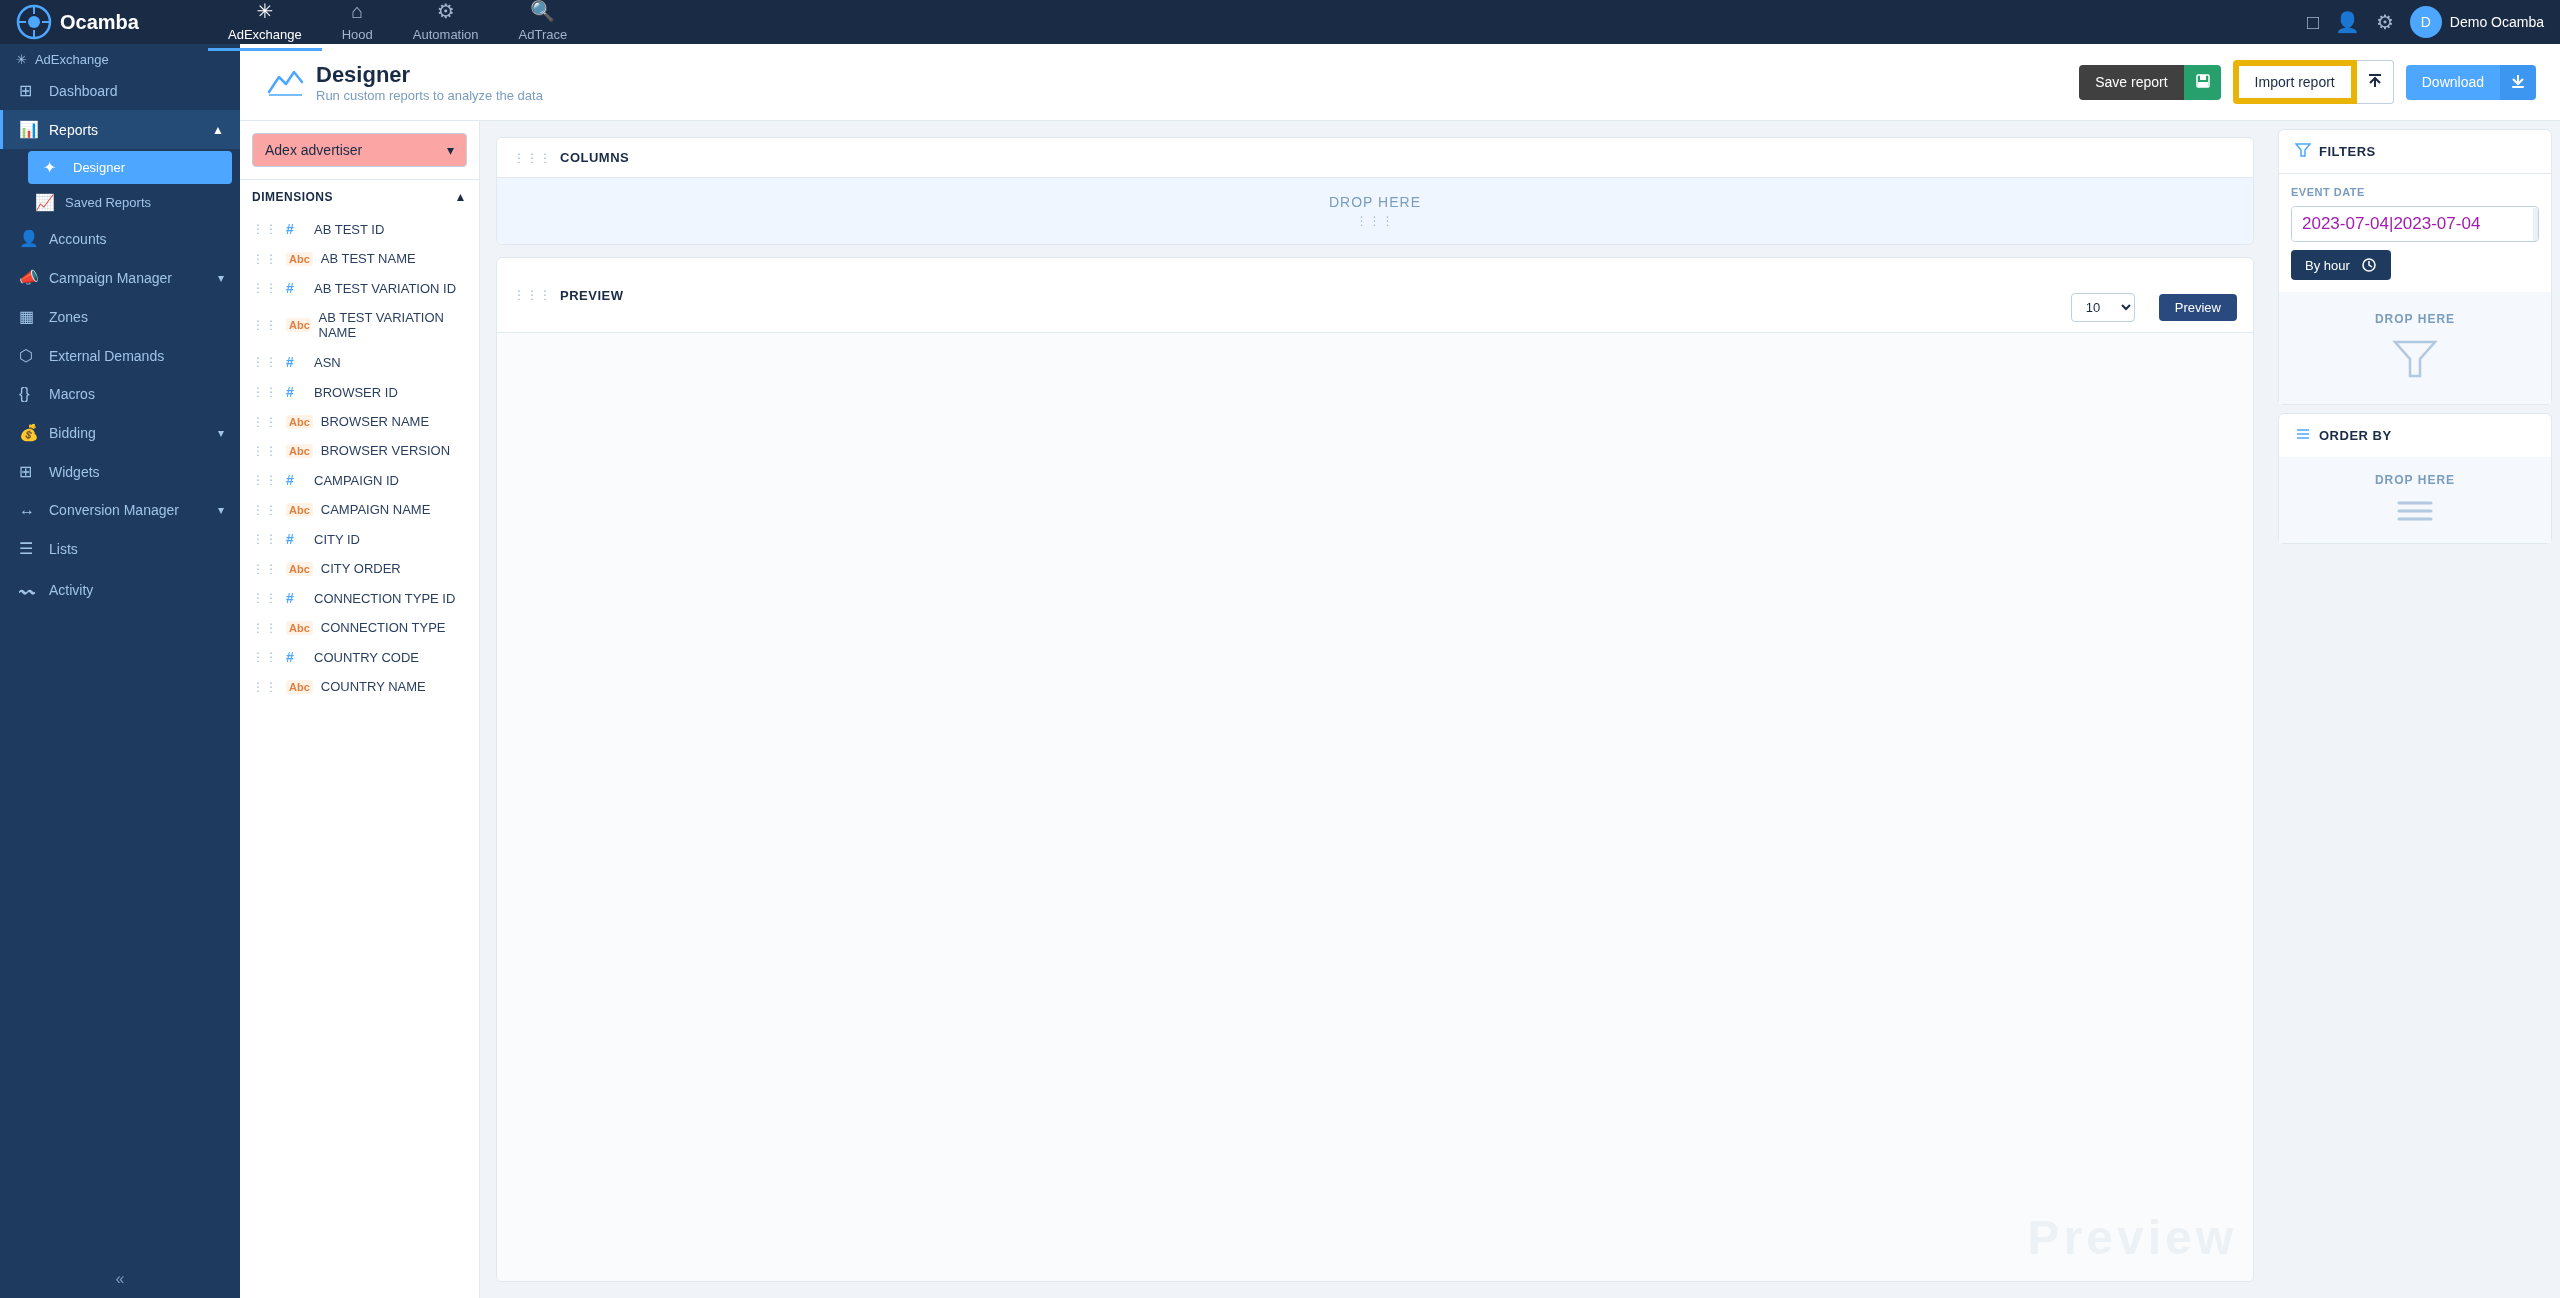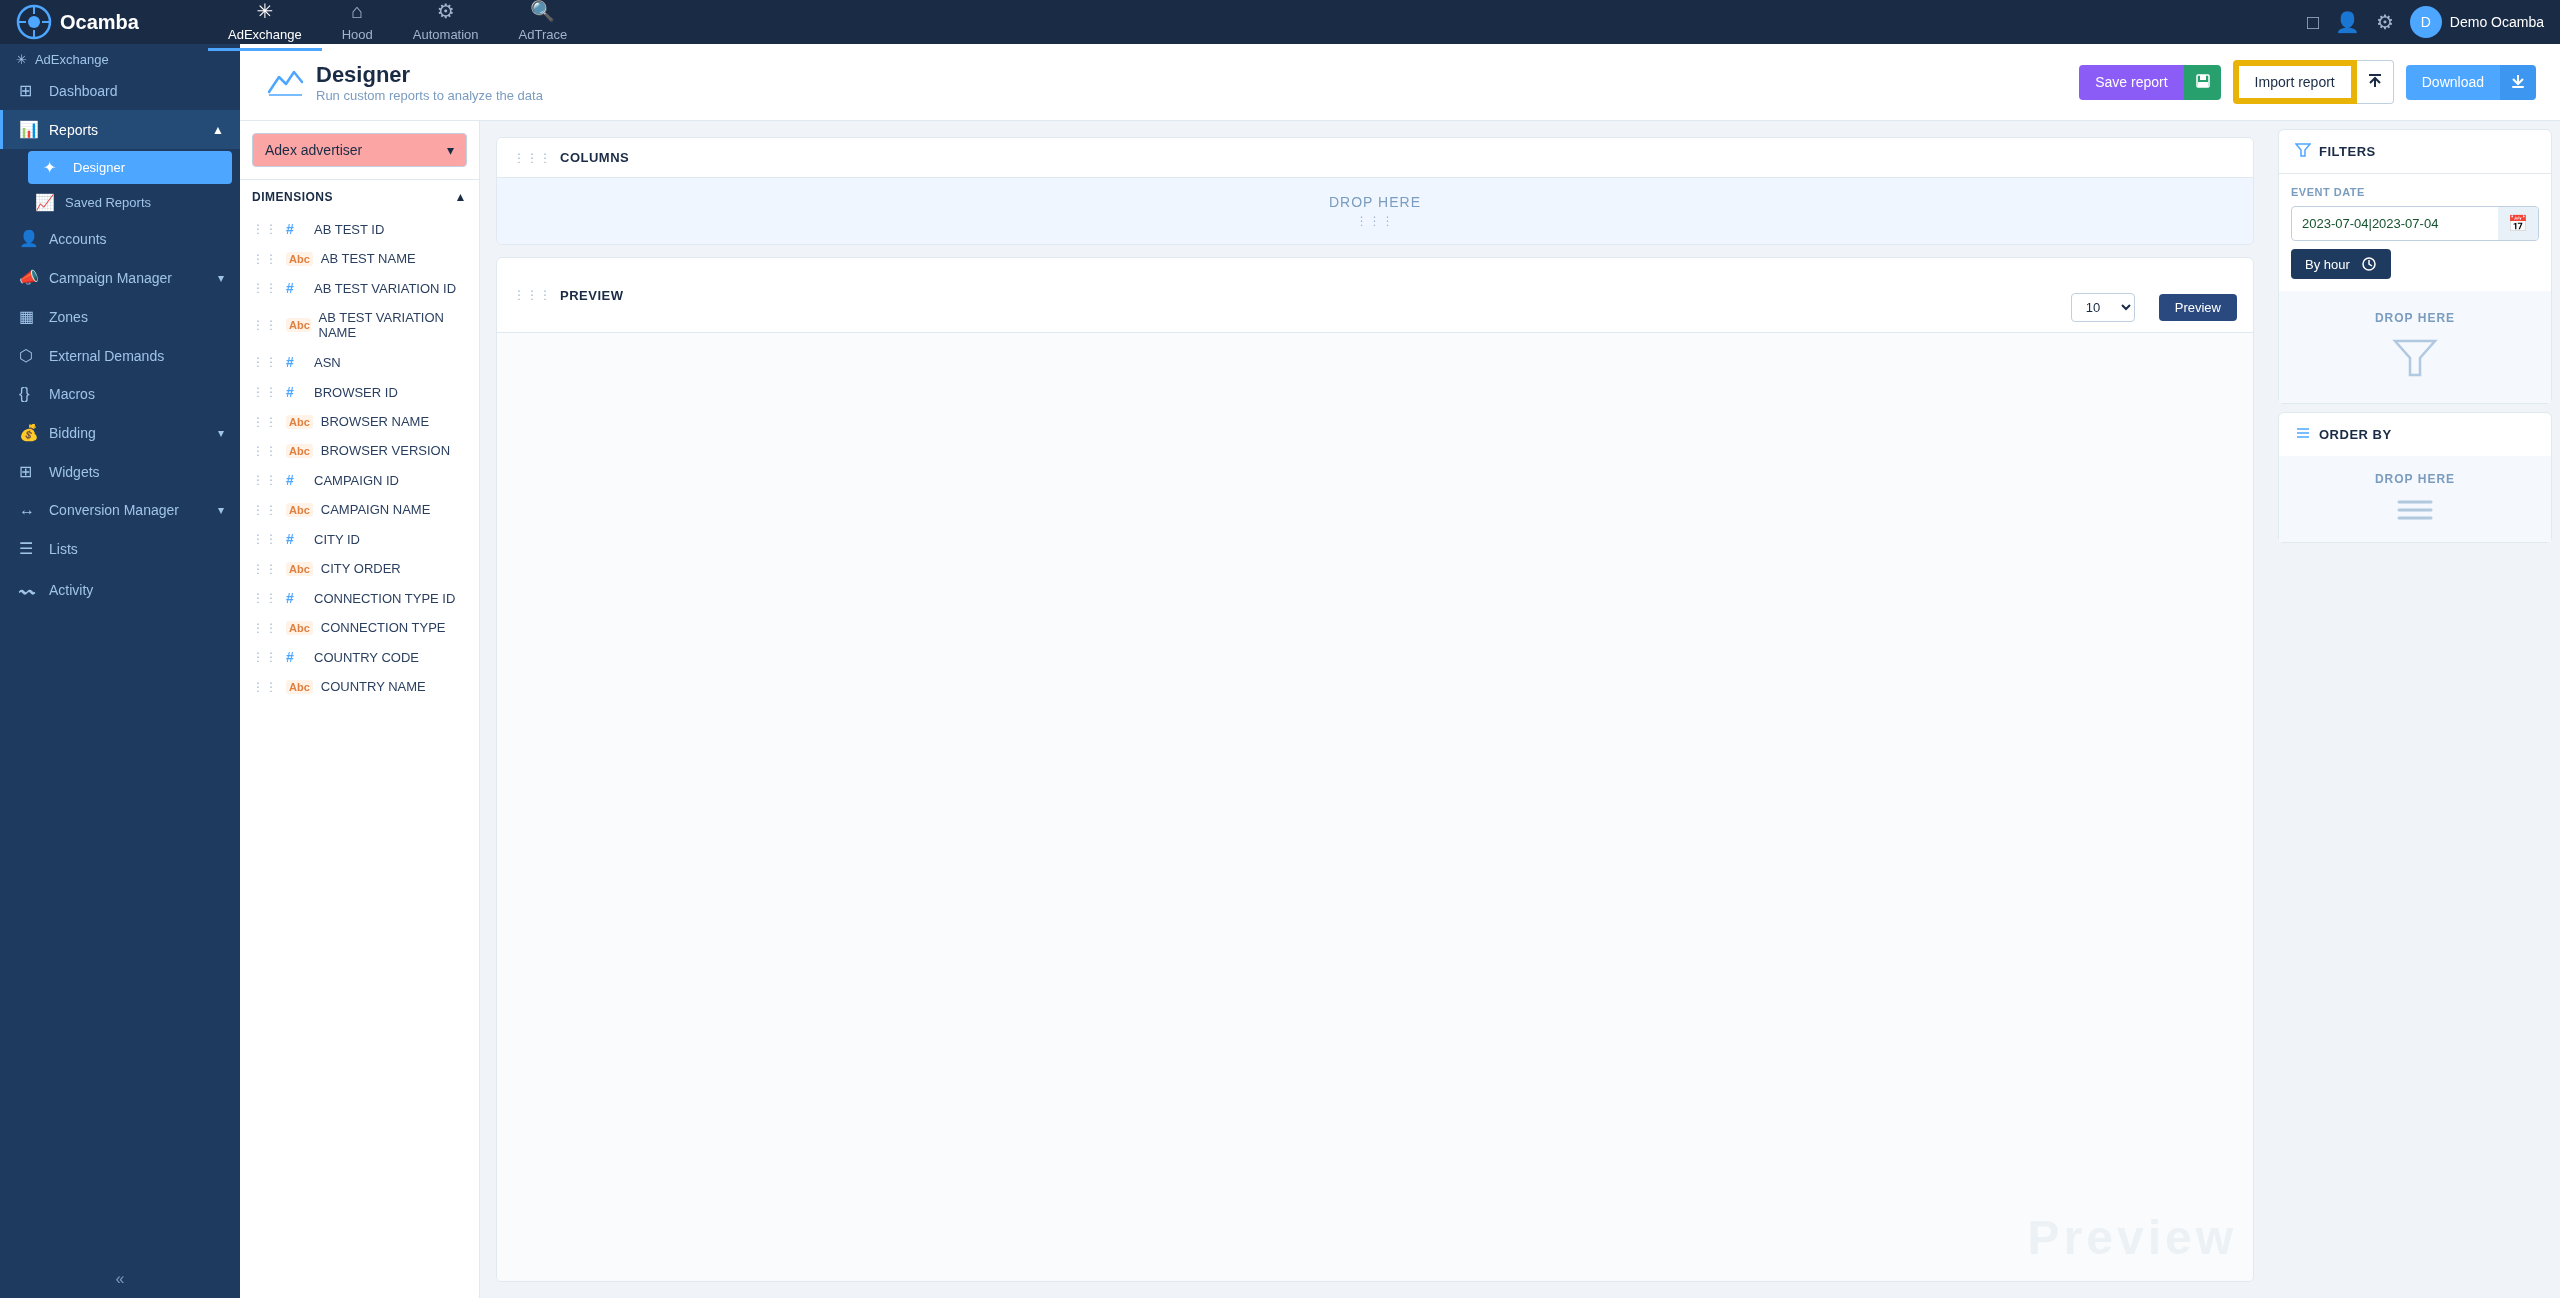--- a/index.html
+++ b/index.html
@@ -176,21 +176,21 @@
     .page-header-text p {
       font-size: 13px;
       color: #7a9cbf;
     }
     .page-header-actions {
       display: flex;
       gap: 8px;
       align-items: center;
     }
     .btn-save {
-      background: #8b5cf6;
+      background: #404040;
       color: white;
       border: none;
       padding: 4px 16px;
       border-radius: 4px 0 0 4px;
       font-size: 14px;
       cursor: pointer;
       display: flex;
       align-items: center;
       gap: 6px;
     }
@@ -488,22 +488,22 @@
       align-items: center;
       border: 1px solid #c0d0e0;
       border-radius: 4px;
       background: white;
       overflow: hidden;
     }
     .date-input {
       flex: 1;
       padding: 7px 10px;
       border: none;
-      font-size: 13px;
-      color: #14532d;
+      font-size: 17px;
+      color: #a21caf;
       outline: none;
     }
     .date-icon-btn {
       padding: 7px 10px;
       background: #e8f0f8;
       color: #4da6ff;
       cursor: pointer;
       font-size: 16px;
     }
     .by-hour-btn {

